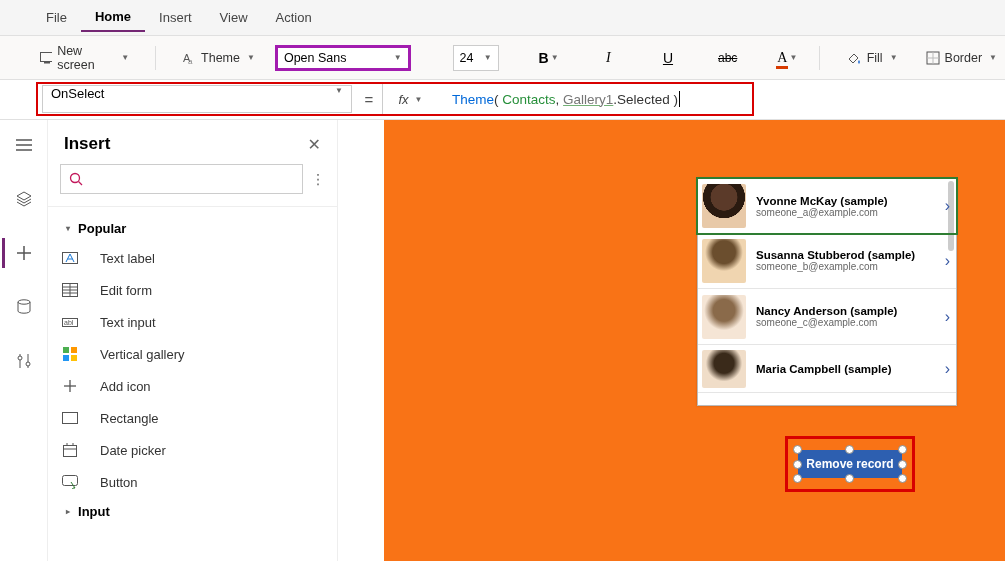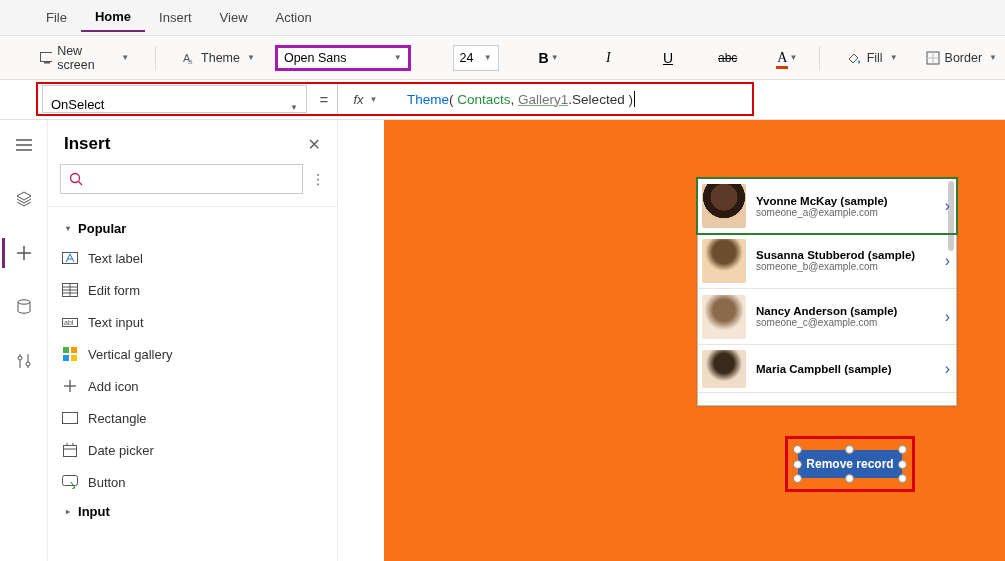--- a/index.html
+++ b/index.html
@@ -15,21 +15,21 @@
 .tb-btn { display: flex; align-items: center; padding: 4px 8px; font-size: 12.5px; color: #333; gap: 5px; cursor: pointer; }
 .tb-divider { width: 1px; height: 24px; background: #ddd; margin: 0 6px; }
 .font-select { width: 150px; height: 26px; border: 3px solid #a21caf; background: #fff; font-size: 12.5px; padding: 0 6px; display: flex; align-items: center; justify-content: space-between; }
 .size-select { width: 50px; height: 26px; border: 1px solid #ccc; background: #fff; font-size: 12.5px; padding: 0 6px; display: flex; align-items: center; justify-content: space-between; }
 .icon-btn { width: 30px; height: 26px; display: flex; align-items: center; justify-content: center; font-size: 14px; cursor: pointer; }
 .chevron { font-size: 8px; color: #666; margin-left: 2px; }
 
 
 .formula-area { height: 40px; position: relative; background: #fff; border-bottom: 1px solid #e0e0e0; }
 .formula-redbox { position: absolute; left: 36px; top: 2px; width: 718px; height: 34px; border: 2px solid #d80000; display: flex; align-items: center; background: #fff; }
-.prop-select { width: 265px; height: 28px; border: 1px solid #ccc; margin: 0 4px 0 4px; padding: 0 8px; display: flex; align-items: flex-end; justify-content: space-between; font-size: 13px; }
+.prop-select { width: 310px; height: 28px; border: 1px solid #ccc; margin: 0 4px 0 4px; padding: 0 8px; display: flex; align-items: flex-start; justify-content: space-between; font-size: 13px; }
 .eq-sign { width: 26px; text-align: center; font-size: 15px; color: #555; }
 .fx-btn { border-left: 1px solid #ccc; width: 56px; height: 100%; display: flex; align-items: center; justify-content: center; gap: 4px; }
 .fx-text { font-style: italic; font-size: 13px; color: #444; }
 .formula-input { flex: 1; padding-left: 14px; font-family: "Consolas", monospace; font-size: 13.5px; display: flex; align-items: center; gap: 0; white-space: pre; }
 .kw-remove { color: #0068d9; }
 .kw-paren { color: #333; }
 .kw-contacts { color: #268f3a; }
 .kw-gallery { color: #757575; text-decoration: underline; text-decoration-color: rgba(56,142,60,0.7); }
 .kw-sel { color: #333; }
 
@@ -44,21 +44,21 @@
 
 .insert-panel { width: 290px; background: #fff; border-right: 1px solid #eee; display: flex; flex-direction: column; }
 .insert-header { display: flex; align-items: center; justify-content: space-between; padding: 14px 16px 10px 16px; }
 .insert-title { font-size: 17px; font-weight: 600; }
 .search-row { display: flex; align-items: center; padding: 0 12px 12px 12px; gap: 8px; }
 .search-box { flex: 1; height: 30px; border: 1px solid #ccc; display: flex; align-items: center; padding: 0 8px; gap: 6px; }
 .search-input { border: none; outline: none; flex: 1; font-size: 12.5px; color: #888; }
 .panel-sep { height: 1px; background: #eee; margin-bottom: 2px; }
 .tree { padding: 6px 0; }
 .tree-head { display: flex; align-items: center; gap: 8px; padding: 6px 16px; font-weight: 600; font-size: 13px; cursor: pointer; }
-.tree-item { display: flex; align-items: center; gap: 10px; padding: 8px 14px 8px 14px; font-size: 13px; color: #333; cursor: pointer; }
+.tree-item { display: flex; align-items: center; gap: 22px; padding: 8px 14px 8px 14px; font-size: 13px; color: #333; cursor: pointer; }
 .tree-icon { width: 16px; height: 16px; display: flex; align-items: center; justify-content: center; color: #555; }
 
 
 .canvas { flex: 1; background: #f97316; position: relative; margin-left: 46px; }
 .phone-frame { position: absolute; right: 48px; top: 58px; width: 260px; height: 228px; background: #fff; border: 1px solid #bbb; box-shadow: 0 0 2px rgba(0,0,0,0.2); }
 .gallery-item { display: flex; align-items: center; height: 56px; border-bottom: 1px solid #e5e5e5; padding: 0 6px 0 4px; gap: 10px; position: relative; }
 .gallery-item.first { border: 1px solid #2e7d32; outline: 1px solid #2e7d32; margin: -1px; }
 .gal-img { width: 44px; height: 44px; background: #ddd; border-radius: 2px; background-size: cover; background-position: center; }
 .gal-text { flex: 1; }
 .gal-name { font-size: 11.5px; font-weight: 600; }

